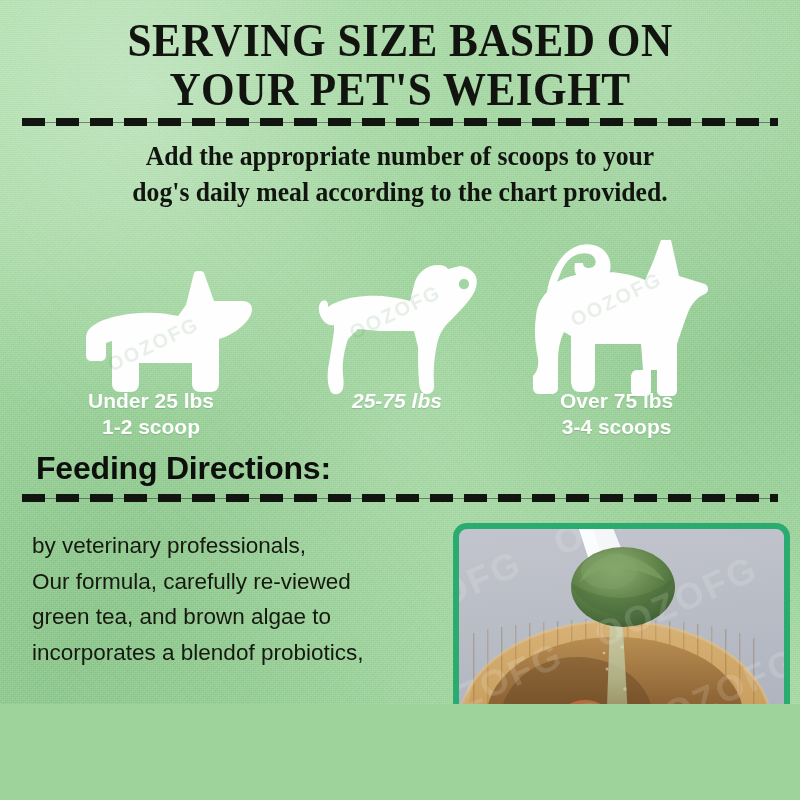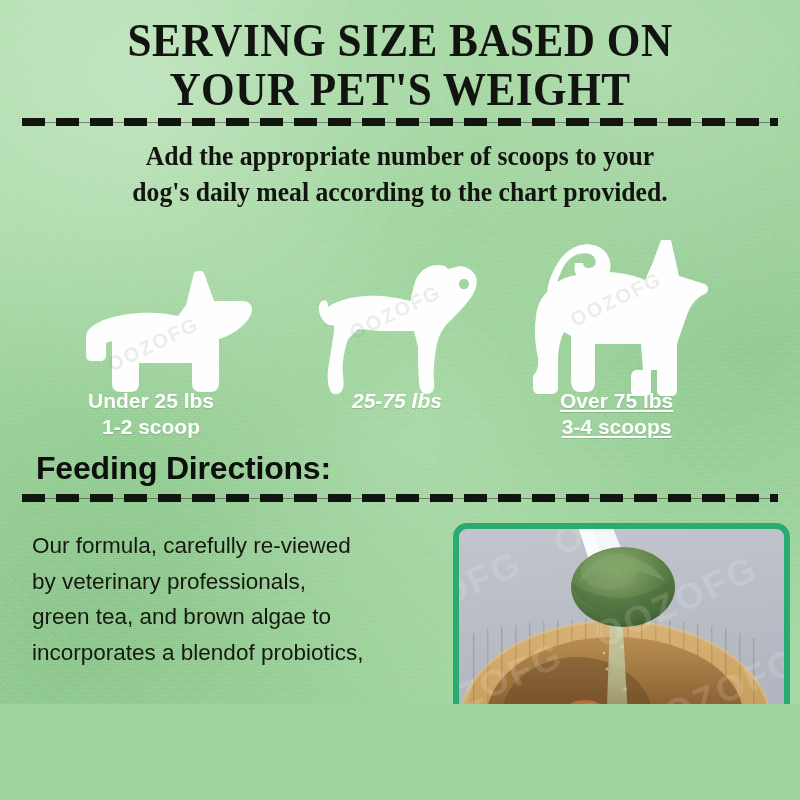--- a/index.html
+++ b/index.html
@@ -127,21 +127,21 @@
     font-weight: 700;
     font-size: 21px;
     line-height: 26px;
     color: #ffffff;
     text-shadow: 0 1px 1px rgba(80,130,85,0.30);
     white-space: nowrap;
     text-align: center;
   }
   #label-small  { left: 88px; }
   #label-medium { left: 352px; font-style: italic; }
-  #label-large  { left: 560px; text-decoration: underline; }
+  #label-large  { left: 560px; }
 
   .section-heading {
     position: absolute;
     top: 446px;
     left: 36px;
     font-family: "Liberation Sans", sans-serif;
     font-weight: 700;
     font-size: 32px;
     line-height: 44px;
     color: #0d0f0c;
@@ -371,22 +371,22 @@
   </div>
 
   <div class="section-heading">Feeding Directions:</div>
 
   <div class="divider" id="divider-mid">
     <div class="hairline"></div>
     <div class="dashes"></div>
   </div>
 
   <div class="body-copy">
+    <div>by veterinary professionals,</div>
     <div>Our formula, carefully re-viewed</div>
-    <div>by veterinary professionals,</div>
     <div>green tea, and brown algae to</div>
     <div>incorporates a blendof probiotics,</div>
   </div>
 
   <div class="photo-frame">
     <div class="photo-inner">
       <div class="photo-bg"></div>
 
       <svg viewBox="0 0 325 258" width="325" height="258" style="position:absolute; inset:0;">
         <defs>

